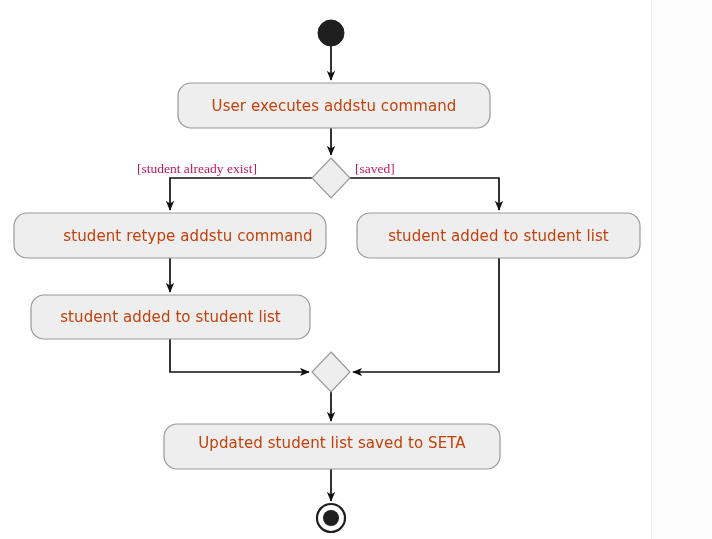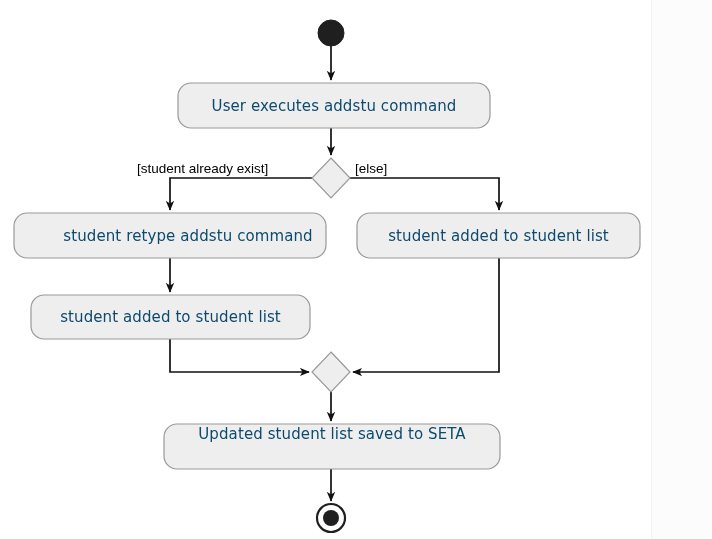--- a/index.html
+++ b/index.html
@@ -35,30 +35,30 @@
     width: 712px;
     height: 539px;
   }
   .node-label {
     position: absolute;
     display: flex;
     align-items: center;
     justify-content: center;
     font-family: "DejaVu Sans", sans-serif;
     font-size: 15px;
-    color: #0c4a6e;
+    color: #c2410c;
     letter-spacing: 0.1px;
     white-space: nowrap;
     pointer-events: none;
   }
   .guard-label {
     position: absolute;
-    font-family: Liberation Sans, sans-serif;
+    font-family: Liberation Serif, serif;
     font-size: 13.5px;
-    color: #000000;
+    color: #be185d;
     white-space: nowrap;
   }
 </style>
 </head>
 <body>
 
 <div id="diagram-canvas">
 
   <div id="canvas-right-edge"></div>
 
@@ -119,19 +119,19 @@
   </svg>
 
   <div class="node-label" style="left:178px; top:83px; width:312px; height:45px;">User executes addstu command</div>
 
   <div class="node-label" style="left:14px; top:213px; width:312px; height:45px;margin-left:18px;">student retype addstu command</div>
 
   <div class="node-label" style="left:357px; top:213px; width:283px; height:45px;">student added to student list</div>
 
   <div class="node-label" style="left:31px; top:295px; width:279px; height:44px;">student added to student list</div>
 
-  <div class="node-label" style="left:164px; top:419px; width:336px; height:30px;">Updated student list saved to SETA</div>
+  <div class="node-label" style="left:164px; top:428px; width:336px; height:30px;">Updated student list saved to SETA</div>
 
   <div class="guard-label" style="left:137px; top:161px;">[student already exist]</div>
 
-  <div class="guard-label" style="left:355px; top:161px;">[else]</div>
+  <div class="guard-label" style="left:355px; top:161px;">[saved]</div>
 
 </div>
 
 </body></html>

